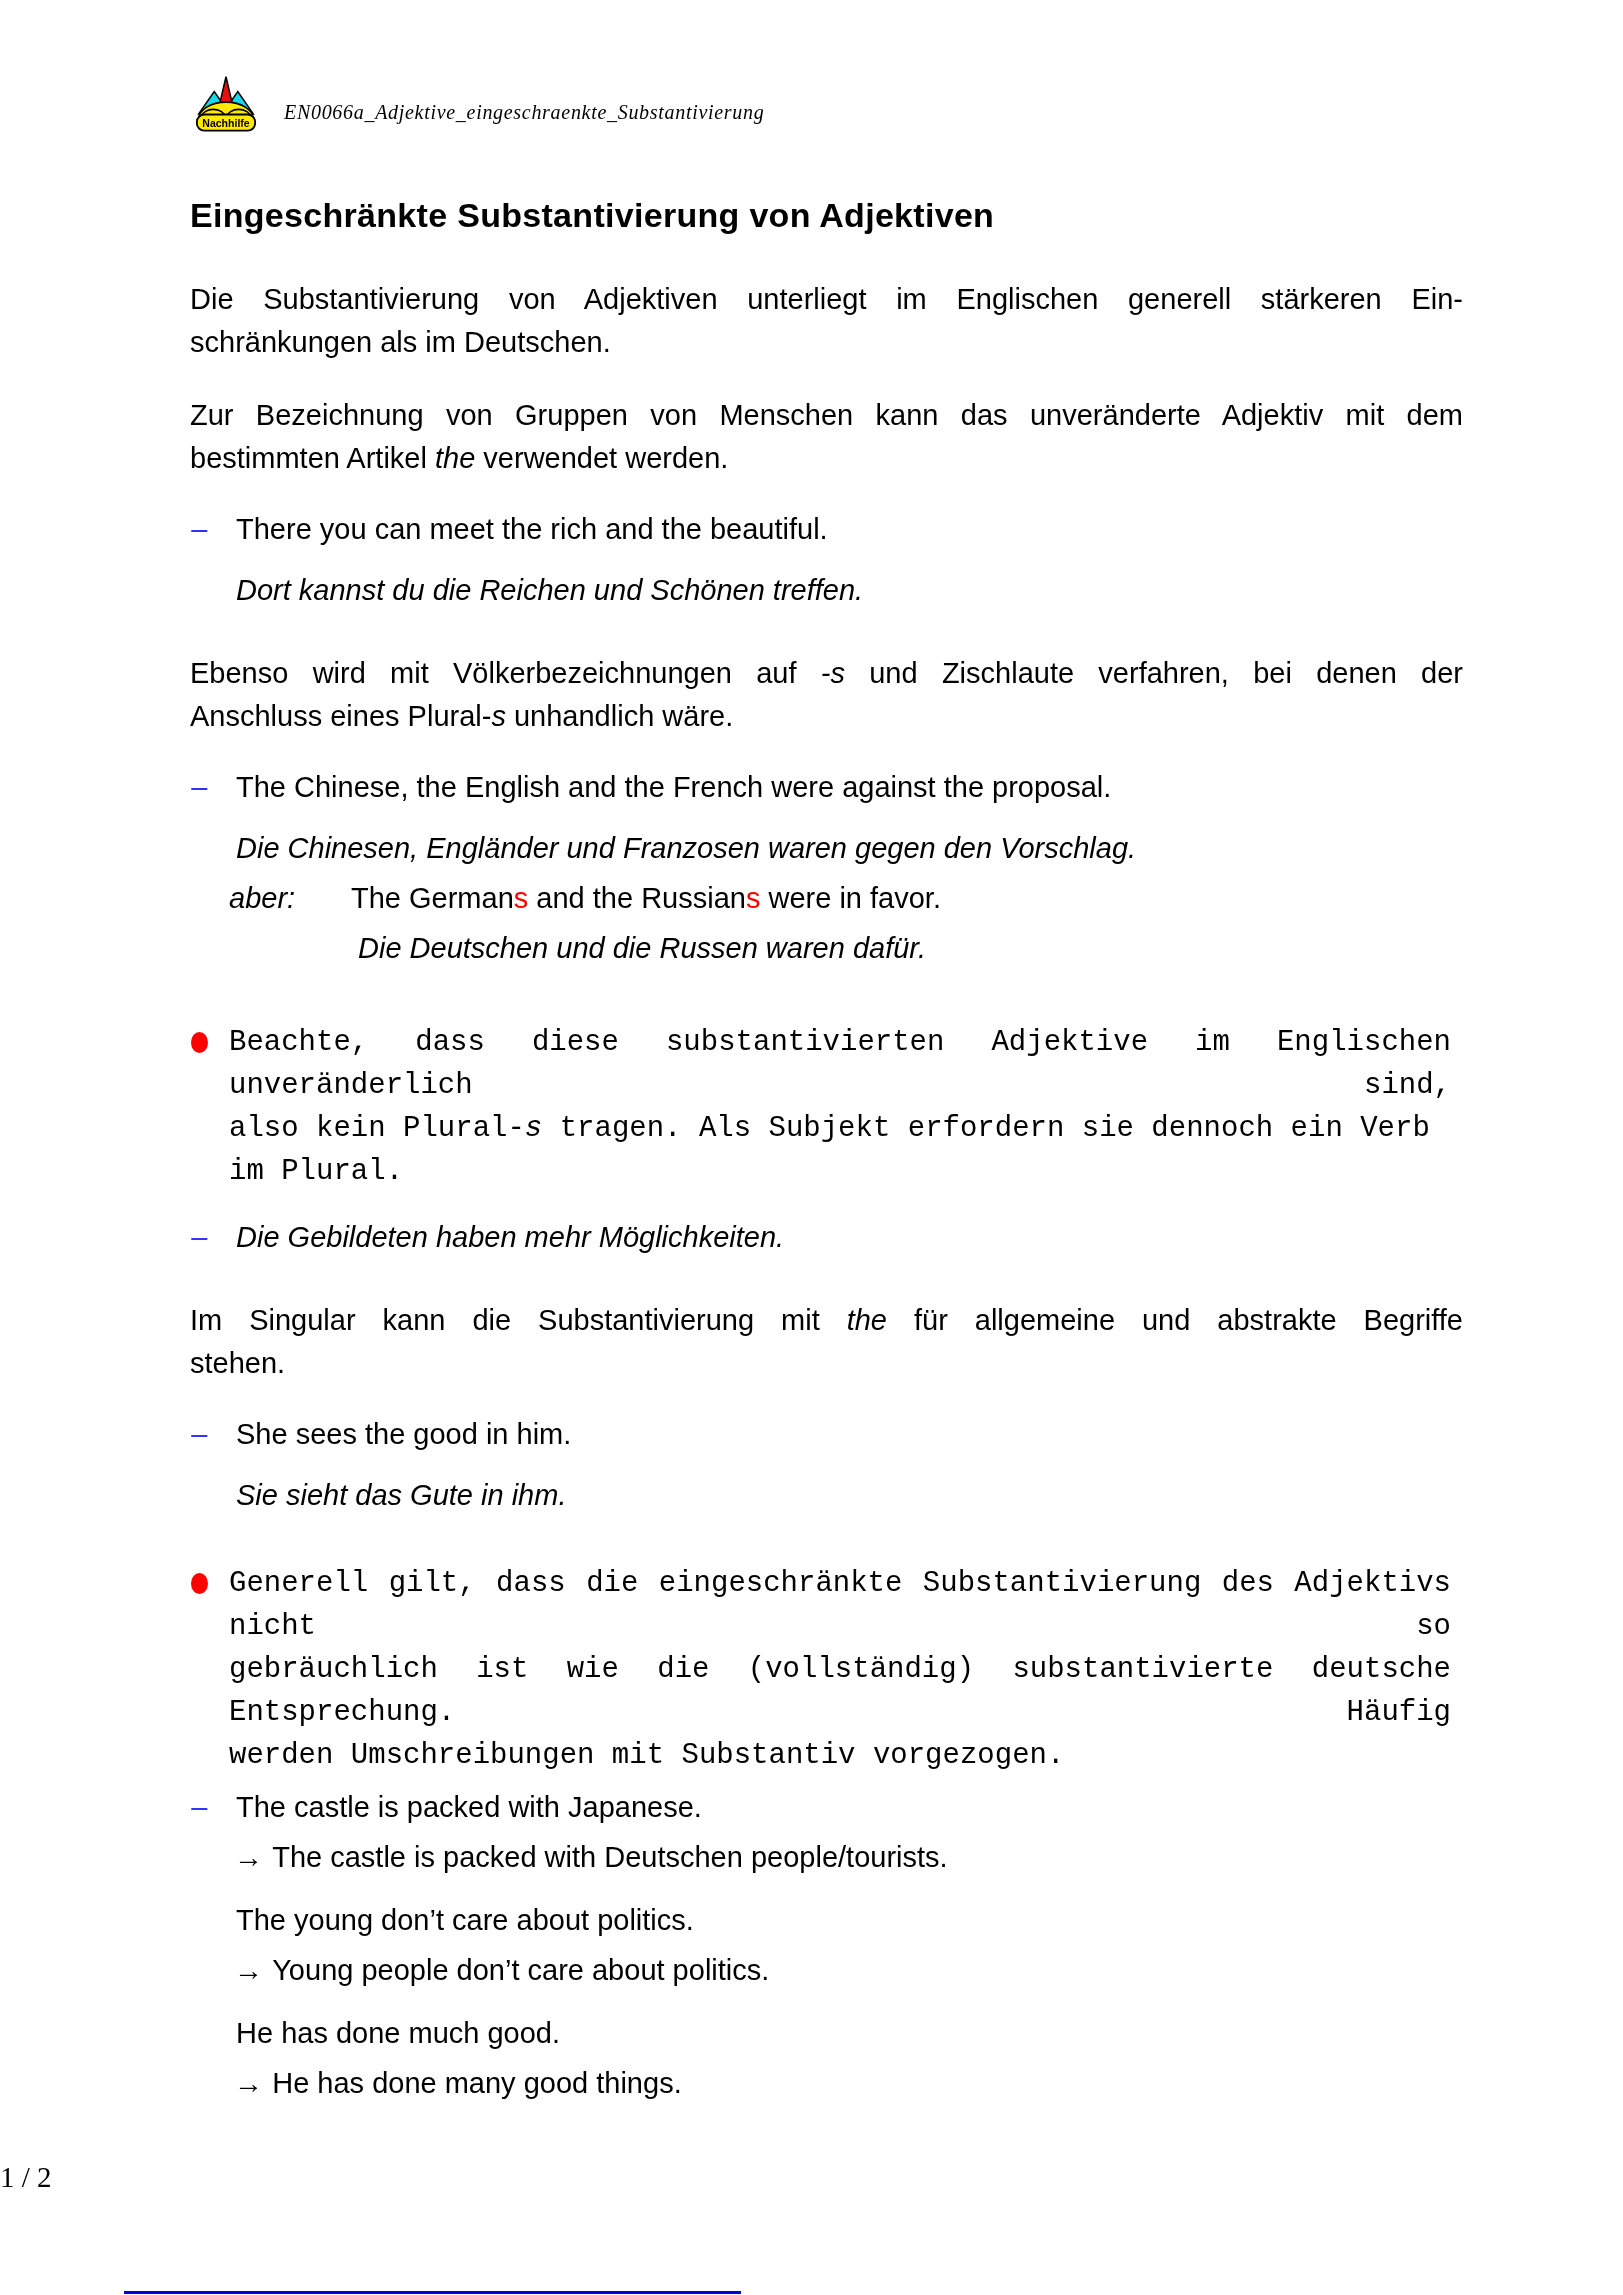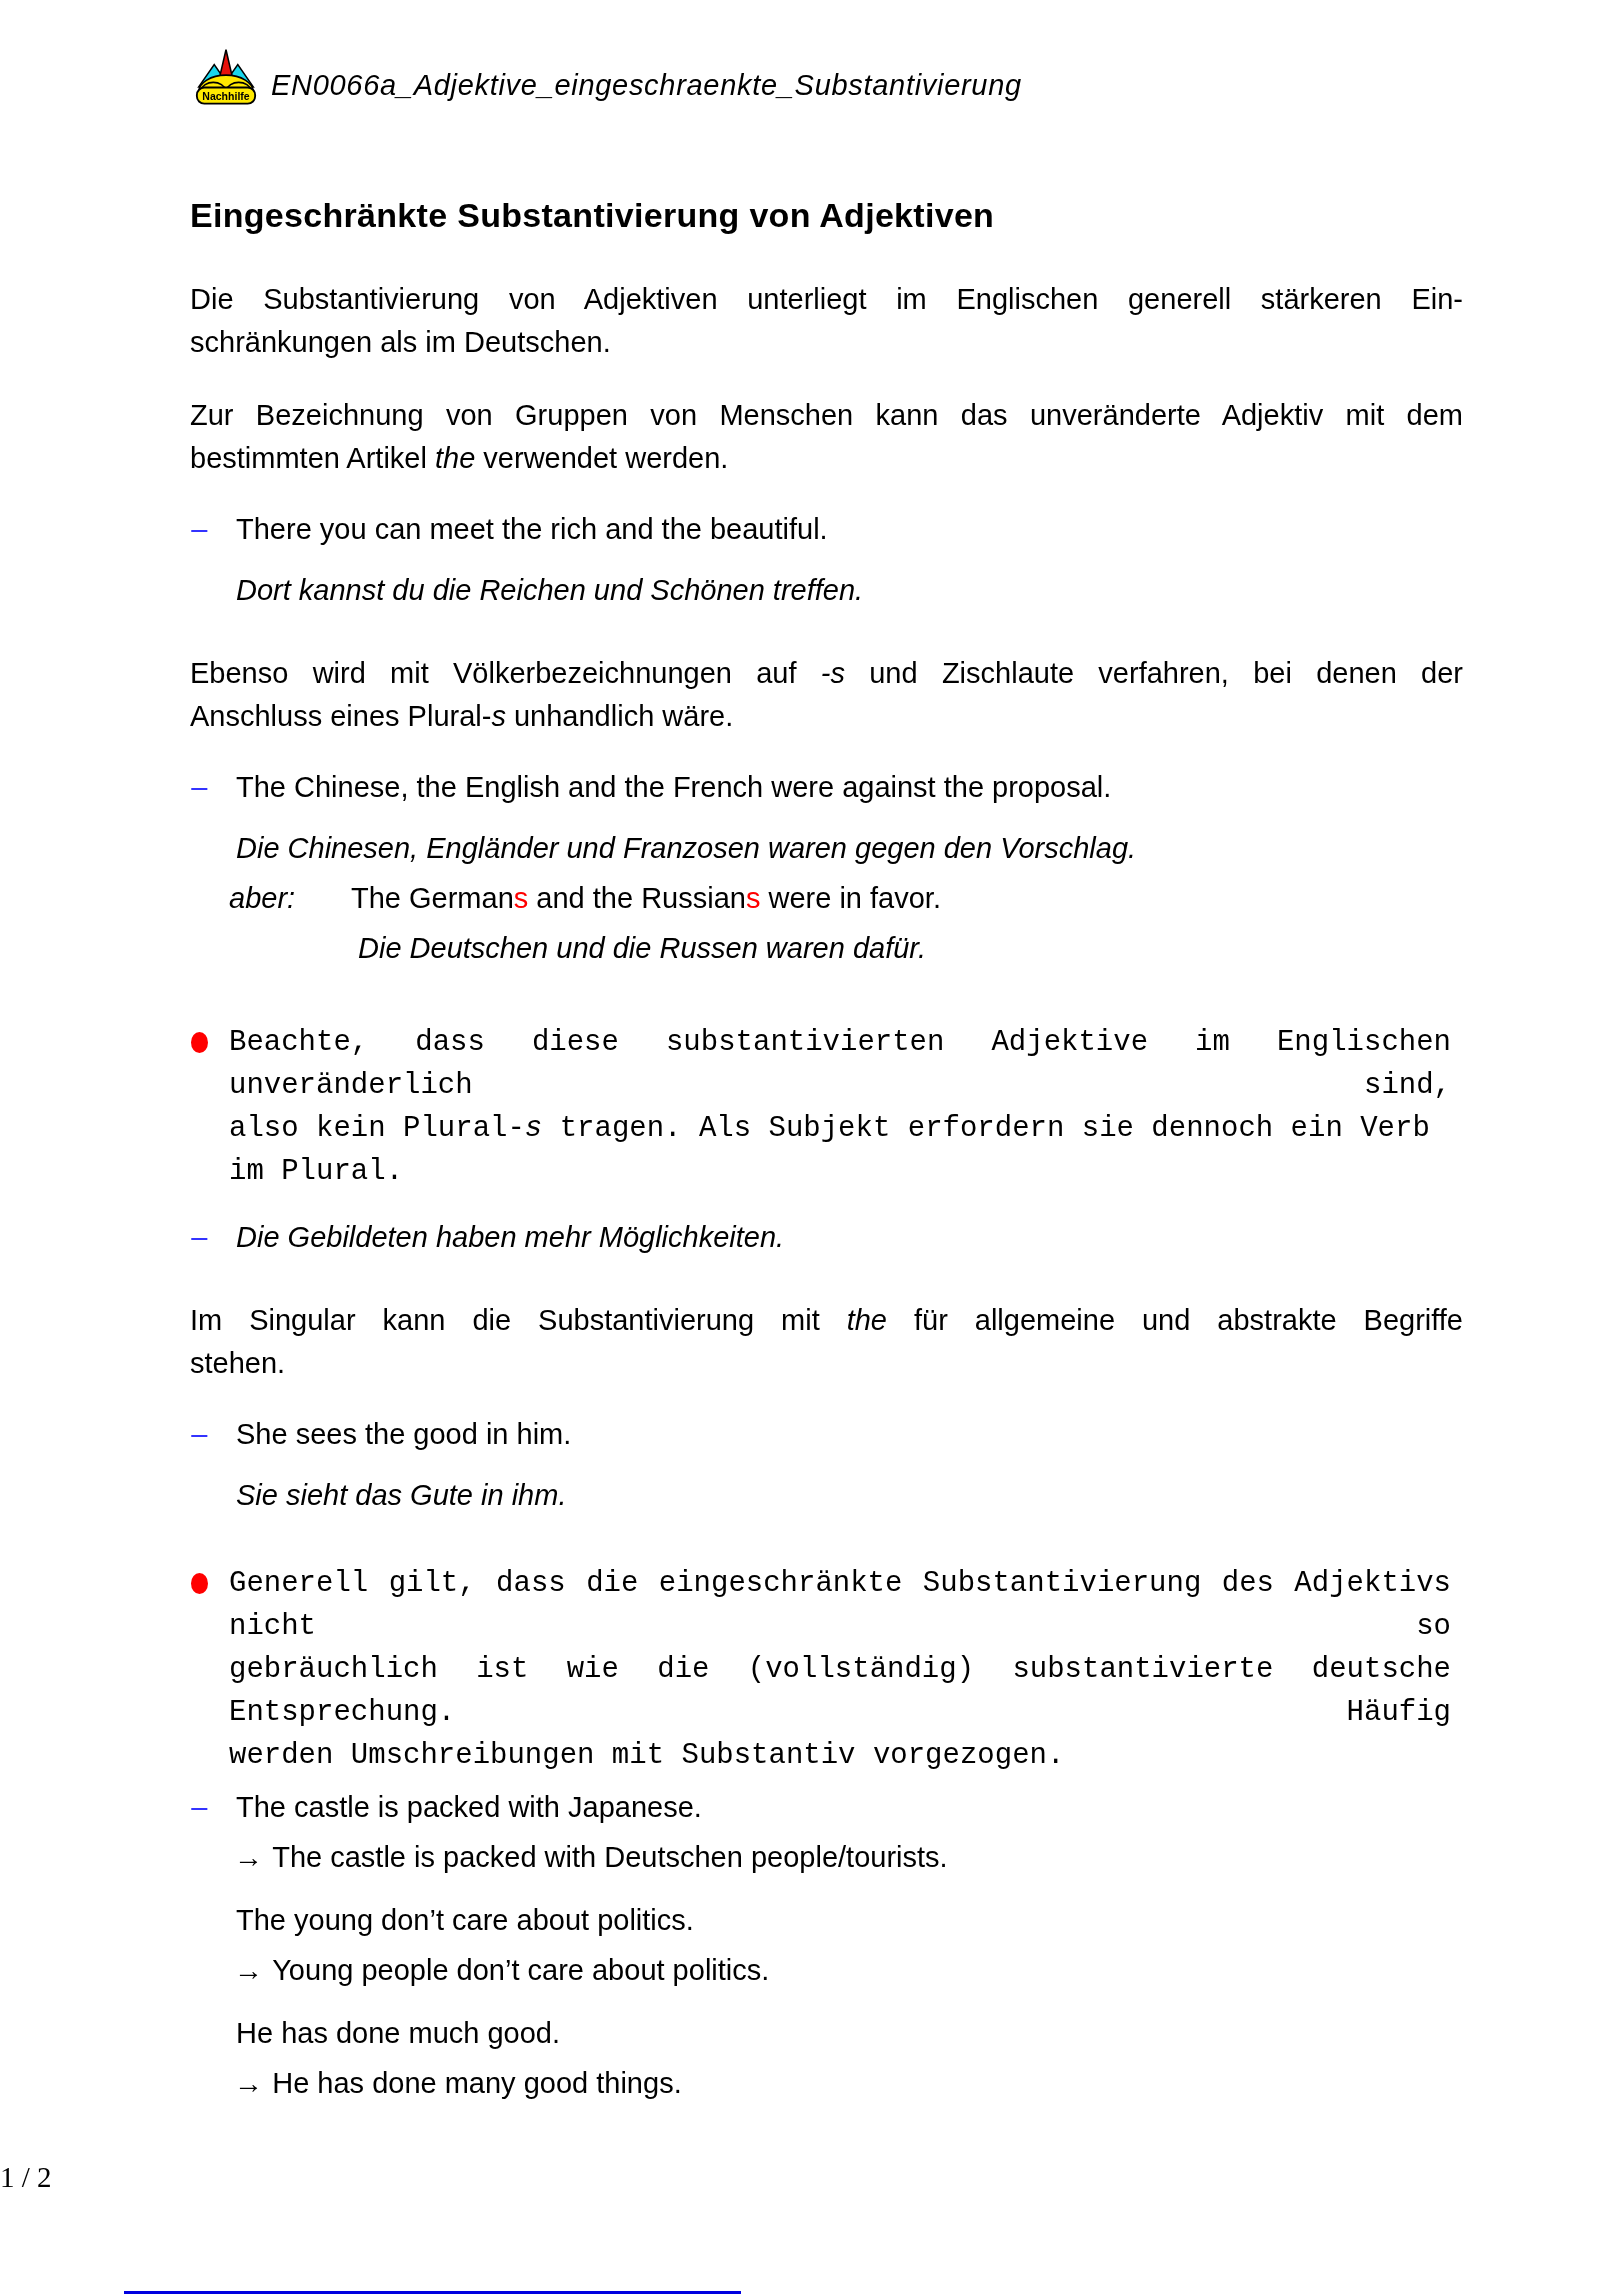--- a/index.html
+++ b/index.html
@@ -6,26 +6,26 @@
   .page {
     position:relative;
     width:1623px; height:2295px;
     background:#ffffff;
     font-family:"Liberation Sans", sans-serif;
     color:#000000;
     overflow:hidden;
   }
 
   
-  .header { position:absolute; top:46px; left:195px; display:flex; align-items:center; gap:14px; }
+  .header { position:absolute; top:73px; left:195px; display:flex; align-items:center; gap:27px; }
   .logo { flex:0 0 auto; }
   .doc-id {
-    font-family:Liberation Sans, sans-serif;
+    font-family:Liberation Serif, serif;
     font-style:italic;
-    font-size:29px;
+    font-size:20px;
     letter-spacing:0.7px;
     padding-top:17px;
   }
 
   
   .content { position:absolute; top:196px; left:190px; width:1273px; }
 
   .title {
     font-size:34px; font-weight:bold;
     margin:0 0 43px 0;

